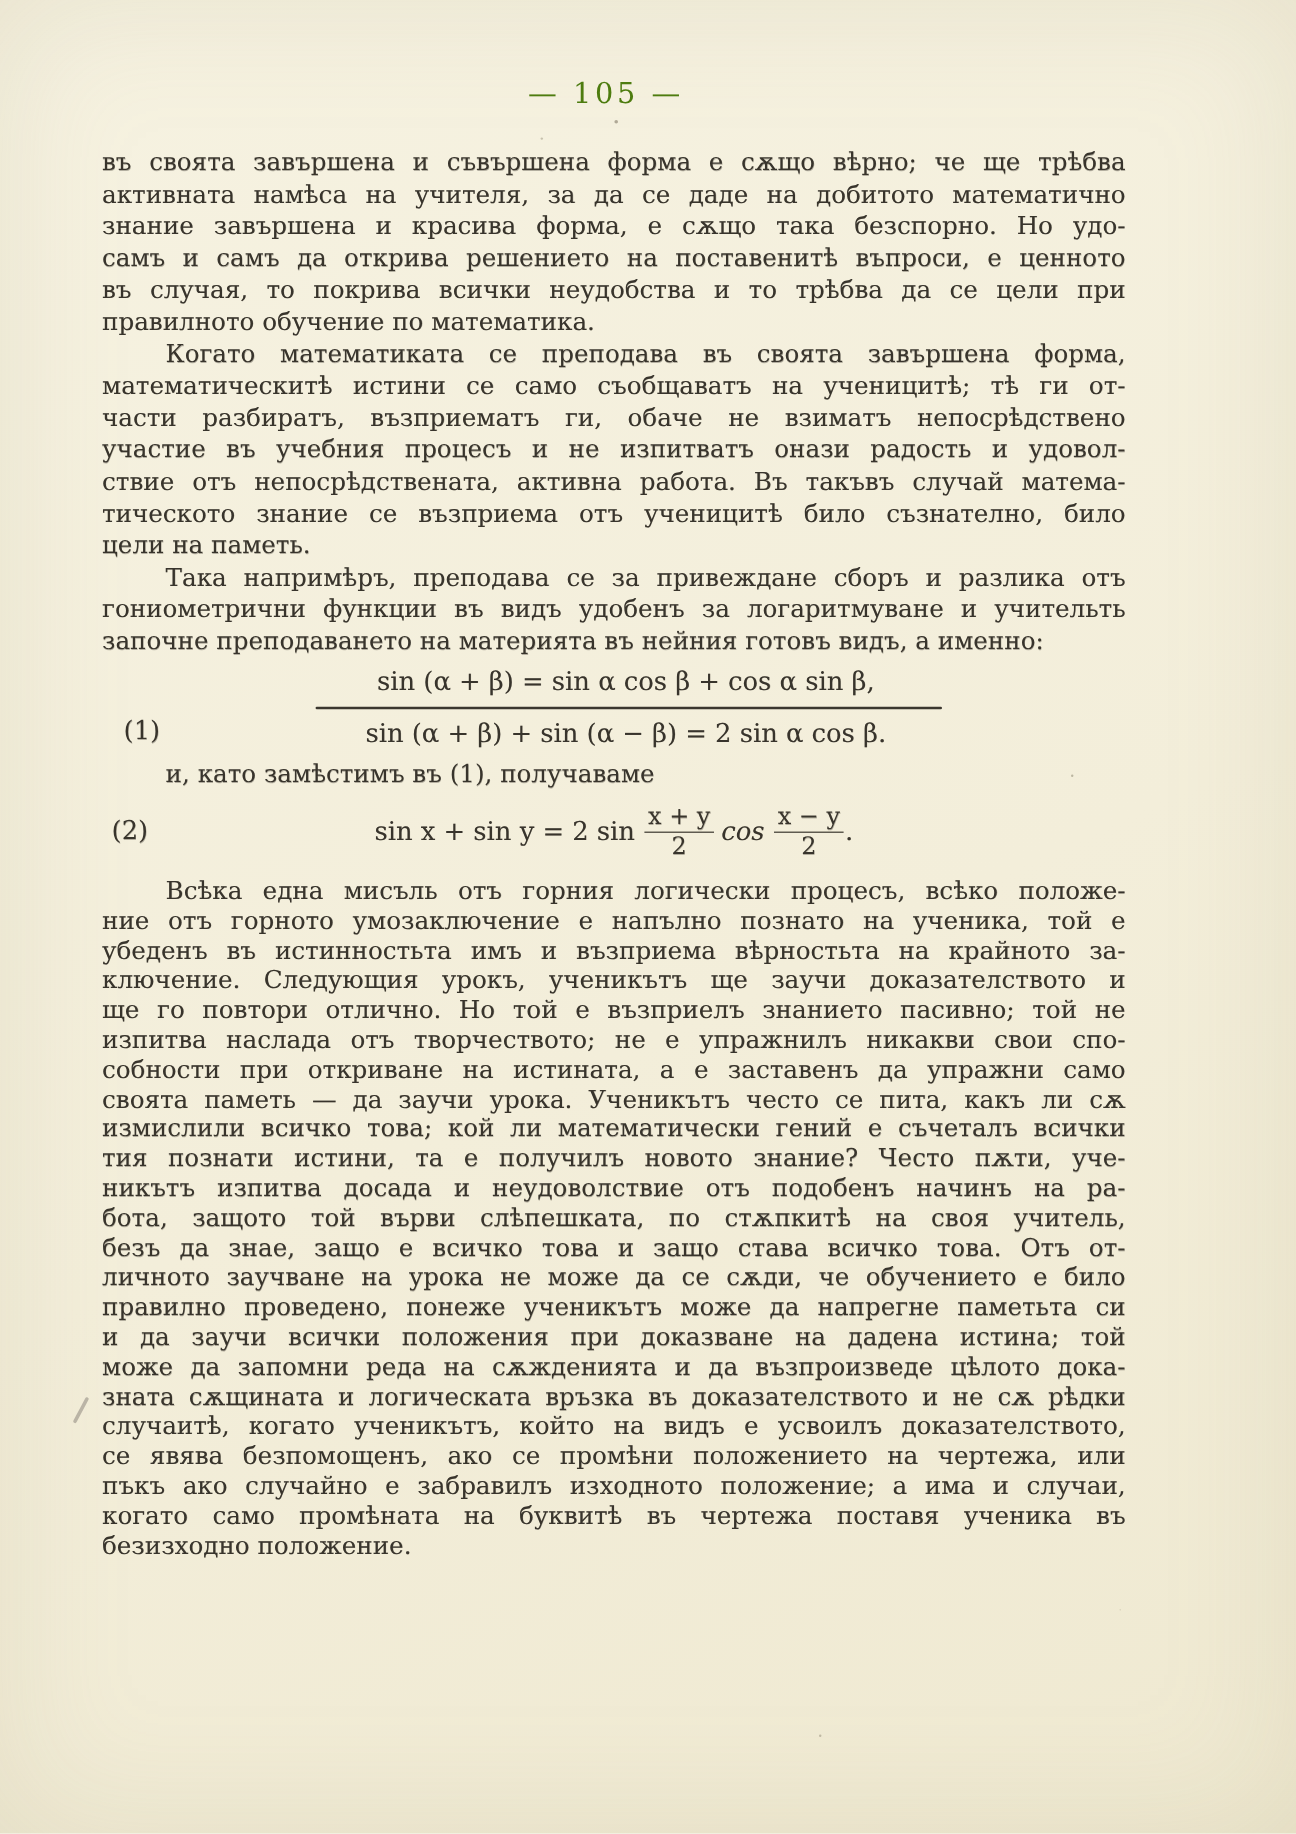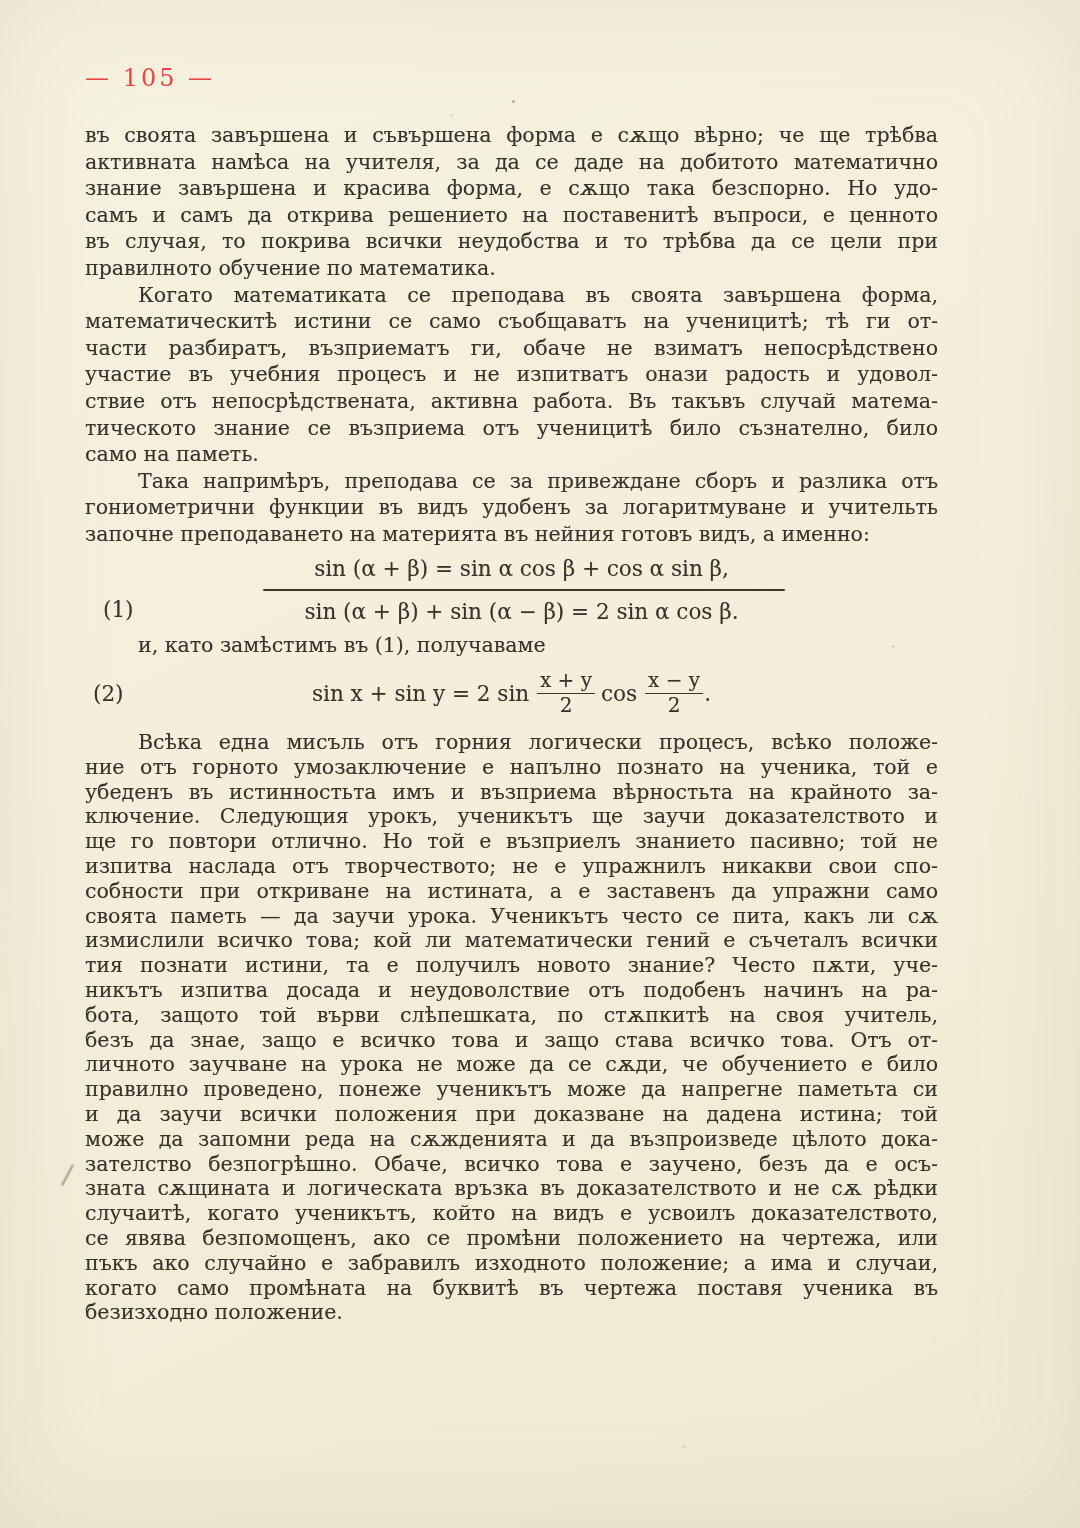--- a/index.html
+++ b/index.html
@@ -27,23 +27,24 @@
   .page {
     position: absolute;
     inset: 0;
   }
 
   .pagenum {
     position: absolute;
     top: 64px;
     left: 85px;
     width: 840px;
+    text-align: center;
     font-size: 24px;
     letter-spacing: 3px;
-    color: #ef4444;
+    color: #4d7c0f;
   }
 
   .text-block {
     position: absolute;
     top: 122px;
     left: 85px;
     width: 853px;
     font-size: 20.5px;
     text-shadow: 0.25px 0.25px 0 rgba(56,52,44,0.35);
   }
@@ -93,21 +94,21 @@
     margin: 4px 0 6px;
     display: flex;
     align-items: center;
     justify-content: center;
   }
   .math2 .eq-num {
     top: 50%;
     transform: translateY(-50%);
   }
   .math2 .mpart { white-space: pre; }
-  .math2 .mid { margin: 0 7px 0 5px; }
+  .math2 .mid { margin: 0 7px 0 5px; font-style: italic; }
   .frac {
     display: inline-block;
     text-align: center;
     vertical-align: middle;
     margin: 12px 1px;
     font-size: 20px;
     line-height: 1.05;
   }
   .frac .num {
     display: block;
@@ -162,21 +163,21 @@
         <div class="tline last">правилното обучение по математика.</div>
       </div>
 
     <div class="para indent">
         <div class="tline">Когато математиката се преподава въ своята завършена форма,</div>
         <div class="tline">математическитѣ истини се само съобщаватъ на ученицитѣ; тѣ ги от-</div>
         <div class="tline">части разбиратъ, възприематъ ги, обаче не взиматъ непосрѣдствено</div>
         <div class="tline">участие въ учебния процесъ и не изпитватъ онази радость и удовол-</div>
         <div class="tline">ствие отъ непосрѣдствената, активна работа. Въ такъвъ случай матема-</div>
         <div class="tline">тическото знание се възприема отъ ученицитѣ било съзнателно, било</div>
-        <div class="tline last">само на паметь.</div>
+        <div class="tline last">цели на паметь.</div>
       </div>
 
     <div class="para indent">
         <div class="tline">Така напримѣръ, преподава се за привеждане сборъ и разлика отъ</div>
         <div class="tline">гониометрични функции въ видъ удобенъ за логаритмуване и учительть</div>
         <div class="tline last">започне преподаването на материята въ нейния готовъ видъ, а именно:</div>
       </div>
 
     <div class="math-block math1">
       <div class="mrow">sin (α + β) = sin α cos β + cos α sin β,</div>
@@ -217,21 +218,20 @@
         <div class="tline">своята паметь — да заучи урока. Ученикътъ често се пита, какъ ли сѫ</div>
         <div class="tline">измислили всичко това; кой ли математически гений е съчеталъ всички</div>
         <div class="tline">тия познати истини, та е получилъ новото знание? Често пѫти, уче-</div>
         <div class="tline">никътъ изпитва досада и неудоволствие отъ подобенъ начинъ на ра-</div>
         <div class="tline">бота, защото той върви слѣпешката, по стѫпкитѣ на своя учитель,</div>
         <div class="tline">безъ да знае, защо е всичко това и защо става всичко това. Отъ от-</div>
         <div class="tline">личното заучване на урока не може да се сѫди, че обучението е било</div>
         <div class="tline">правилно проведено, понеже ученикътъ може да напрегне паметьта си</div>
         <div class="tline">и да заучи всички положения при доказване на дадена истина; той</div>
         <div class="tline">може да запомни реда на сѫжденията и да възпроизведе цѣлото дока-</div>
-        <div class="tline">зателство безпогрѣшно. Обаче, всичко това е заучено, безъ да е осъ-</div>
         <div class="tline">зната сѫщината и логическата връзка въ доказателството и не сѫ рѣдки</div>
         <div class="tline">случаитѣ, когато ученикътъ, който на видъ е усвоилъ доказателството,</div>
         <div class="tline">се явява безпомощенъ, ако се промѣни положението на чертежа, или</div>
         <div class="tline">пъкъ ако случайно е забравилъ изходното положение; а има и случаи,</div>
         <div class="tline">когато само промѣната на буквитѣ въ чертежа поставя ученика въ</div>
         <div class="tline last">безизходно положение.</div>
       </div>
 
   </div>
 

